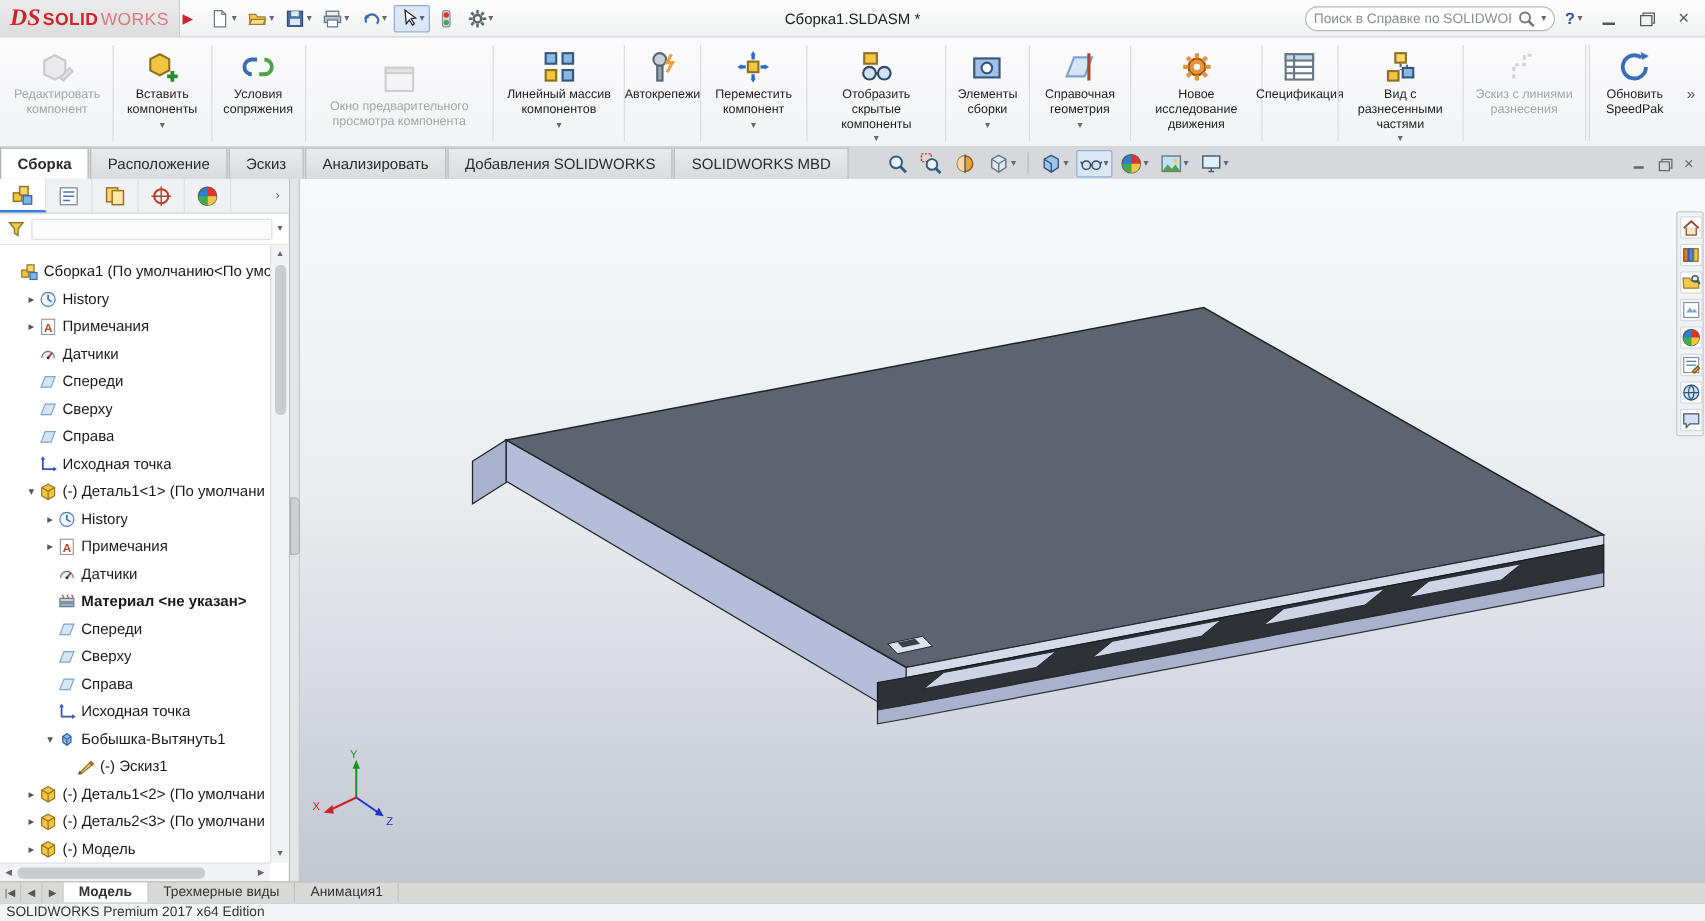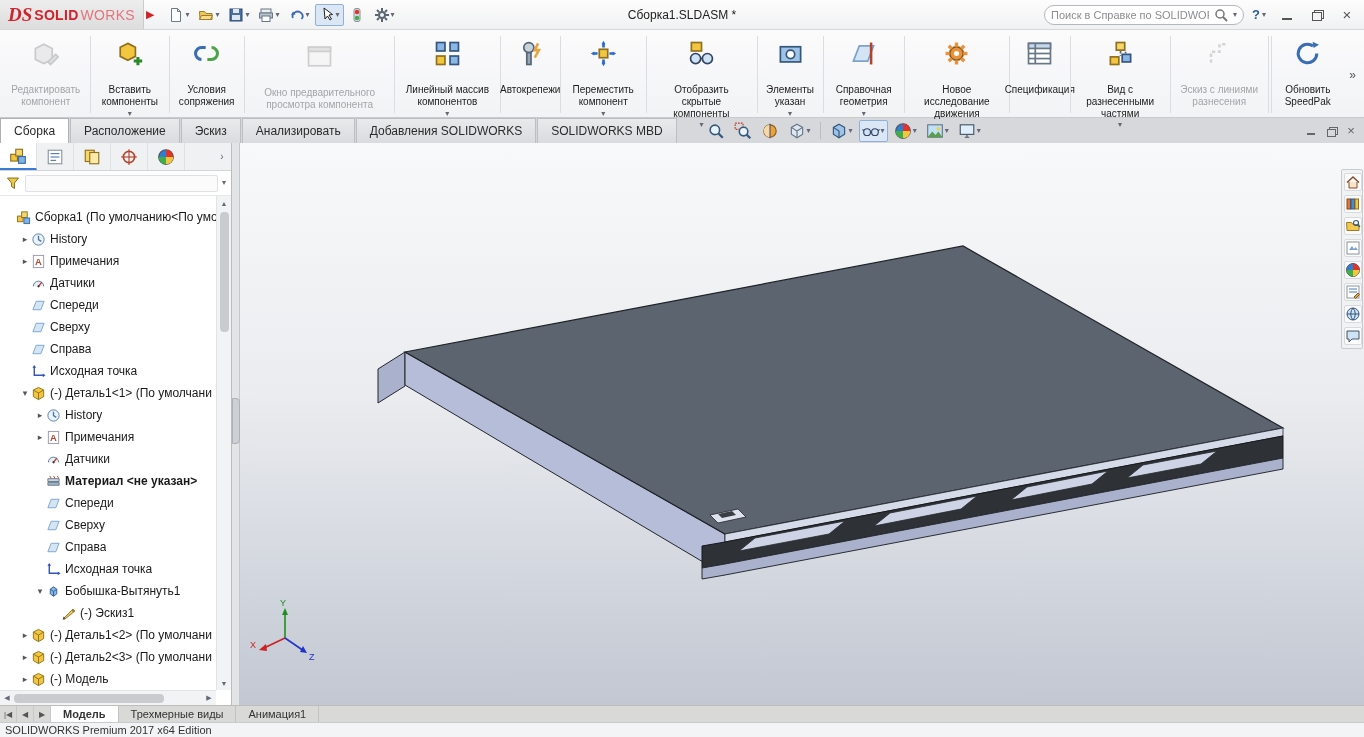--- a/index.html
+++ b/index.html
@@ -28,30 +28,30 @@
 .helpbtn{display:flex;align-items:center;gap:2px;padding:0 4px;color:#2a5a9a;font-weight:bold;font-size:13px}
 .winbtn{width:26px;height:20px;display:flex;align-items:center;justify-content:center;color:#444}
 .wb-min{width:10px;height:2px;background:#555;margin-top:8px}
 .wb-res{position:relative;width:10px;height:9px}
 .wb-res::before{content:"";position:absolute;left:2px;top:0;width:8px;height:7px;border:1px solid #555}
 .wb-res::after{content:"";position:absolute;left:0;top:2px;width:8px;height:7px;border:1px solid #555;background:#f4f4f4}
 .wb-close{font-size:15px;color:#555;line-height:1}
 
 .ribbon{position:absolute;left:0;top:30px;width:1364px;height:88px;background:linear-gradient(#fbfbfc,#f2f3f5);border-bottom:1px solid #c8cacc;display:flex;align-items:stretch;padding:2px 2px 0 2px;z-index:25}
 .rbn-btn{display:flex;flex-direction:column;align-items:center;justify-content:flex-start;padding:7px 6px 2px 6px;max-width:122px;min-width:58px;text-align:center;border:1px solid transparent;border-radius:2px}
-.rbn-btn .lbl{font-size:10px;line-height:1.18;color:#1c1c1c;margin-top:17px}
+.rbn-btn .lbl{font-size:10px;line-height:1.18;color:#1c1c1c;margin-top:3px}
 .rbn-btn .chev{margin-top:2px}
 .rbn-btn.disabled .lbl{color:#a3a5a8}
 .rbn-btn.disabled .ico{opacity:.4;filter:grayscale(90%)}
 .rbn-sep{width:1px;background:#dcdde0;margin:4px 1px}
 .rbn-overflow{margin-left:auto;align-self:center;color:#555;font-size:12px;padding:0 6px}
 
 .tabrow{position:absolute;left:0;top:118px;width:1364px;height:25px;background:#d6d8dc;display:flex;align-items:stretch;z-index:24}
 .ctab{display:flex;align-items:center;padding:0 13px;font-size:12px;color:#2b2b2b;background:linear-gradient(#e9eaec,#d9dbde);border:1px solid #bcbec2;border-bottom:none;margin-right:1px;white-space:nowrap}
-.ctab.active{background:#ffffff;border-color:#aeb0b4;font-weight:normal}
+.ctab.active{background:#ffffff;border-color:#aeb0b4;font-weight:bold}
 .headsup{display:flex;align-items:center;gap:3px;margin-left:26px}
 .hbtn{display:flex;align-items:center;gap:1px;padding:1px 2px;border:1px solid transparent;border-radius:2px}
 .hbtn.pressed{background:#dce7f5;border-color:#8fb0d8}
 .hsep{width:1px;height:17px;background:#b9bcc1;margin:0 3px}
 .doc-ctrls{margin-left:auto;display:flex;align-items:center;gap:2px;padding-right:4px}
 .dcbtn{width:18px;height:16px;display:flex;align-items:center;justify-content:center}
 .dc-min{width:8px;height:2px;background:#666;margin-top:6px}
 .dc-res{position:relative;width:9px;height:8px}
 .dc-res::before{content:"";position:absolute;left:2px;top:0;width:7px;height:6px;border:1px solid #666}
 .dc-res::after{content:"";position:absolute;left:0;top:2px;width:7px;height:6px;border:1px solid #666;background:#d6d8dc}
@@ -309,21 +309,21 @@
       <div class="chev">▾</div>
     </div>
     <div class="rbn-sep"></div>
     <div class="rbn-btn">
       <span class="ico lg">
         <svg viewBox="0 0 16 16" aria-hidden="true">
           <rect x="2" y="4" width="12" height="9" fill="#9fc2e8" stroke="#33567a"></rect>
           <circle cx="8" cy="8.5" r="2.5" fill="#fff" stroke="#33567a"></circle>
         </svg>
       </span>
-      <div class="lbl">Элементы указан</div>
+      <div class="lbl">Элементы сборки</div>
       <div class="chev">▾</div>
     </div>
     <div class="rbn-sep"></div>
     <div class="rbn-btn">
       <span class="ico lg">
         <svg viewBox="0 0 16 16" aria-hidden="true">
           <path d="M2 12.5L5.5 3.5h8.5L10.5 12.5z" fill="#cfe0f2" fill-opacity="0.85" stroke="#7aa3cf"></path>
           <line x1="12.5" y1="1.5" x2="12.5" y2="14.5" stroke="#b5432a" stroke-width="1.5"></line>
         </svg>
       </span>

